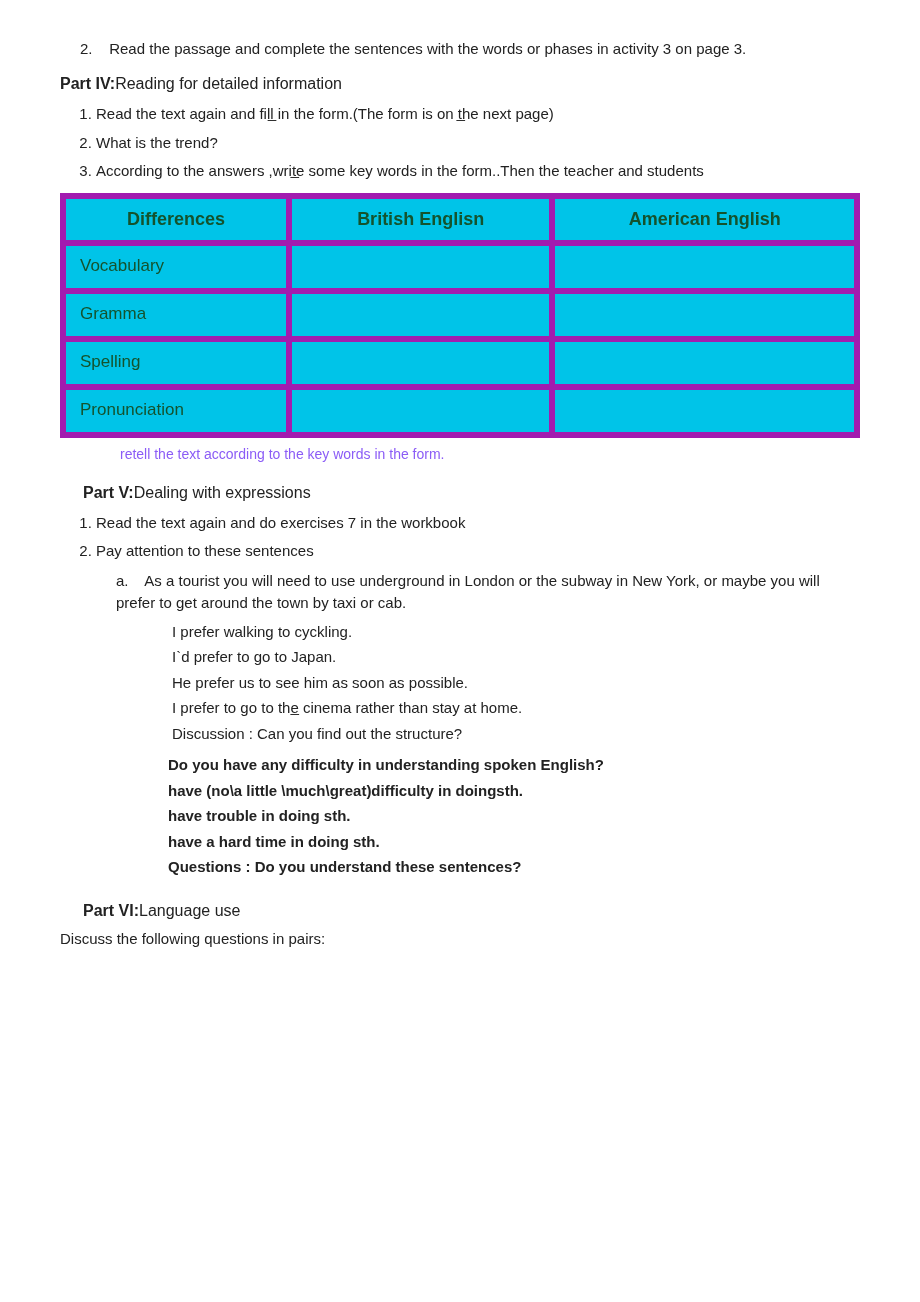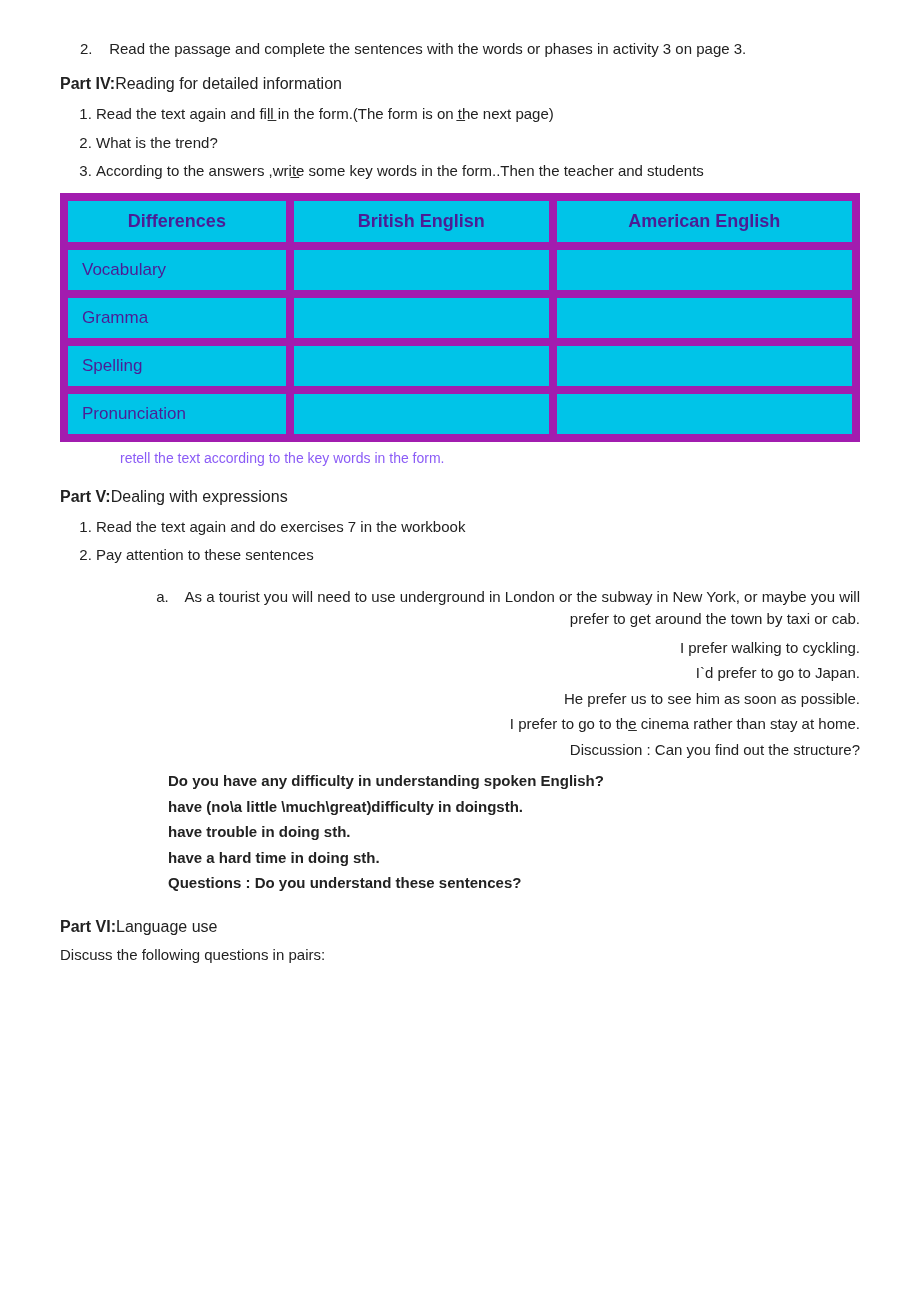--- a/index.html
+++ b/index.html
@@ -52,24 +52,24 @@
     
     .diff-table {
       width: 100%;
       border-collapse: collapse;
       margin-bottom: 8px;
       margin-top: 10px;
     }
 
     .diff-table th,
     .diff-table td {
-      border: 8px solid #a21caf;
+      border: 6px solid #a21caf;
       padding: 10px 14px;
       background-color: #00c4e8;
-      color: #4c1d95;
+      color: #14532d;
       font-size: 16px;
       vertical-align: top;
     }
 
     .diff-table th {
       font-weight: bold;
       font-size: 18px;
       background-color: #00c4e8;
     }
 
@@ -84,20 +84,21 @@
 
     .retell-note {
       font-size: 14px;
       color: #8b5cf6;
       margin-bottom: 18px;
       padding-left: 60px;
     }
 
     .section-gap {
       margin-top: 22px;
+      margin-left: 23px;
     }
 
     .indent-block {
       padding-left: 56px;
       margin-top: 4px;
       line-height: 1.7;
     }
 
     .indent-block p {
       margin: 0;
@@ -183,21 +184,21 @@
 </div>
 
 <ol class="main-list">
   <li>
     <span>Read the text again and do exercises 7 in the workbook</span>
   </li>
   <li>
     <span>Pay attention to these sentences</span>
 
     
-    <div style="margin-top:19px; padding-left: 20px; text-align: right;">
+    <div style="margin-top:7px; padding-left: 20px;">
       <span>a.</span>&nbsp;&nbsp;&nbsp;
       <span>As a tourist you will need to use underground in London or the subway in New York, or maybe you will prefer to get around the town   by taxi or cab.</span>
       <div class="indent-block">
         <p>I prefer walking to cyckling.</p>
         <p>I`d prefer to go to Japan.</p>
         <p>He prefer us to see him as soon as possible.</p>
         <p>I prefer to go to the̲ cinema rather than stay at home.</p>
         <p>Discussion : Can you find out the structure?</p>
       </div>
     </div>

